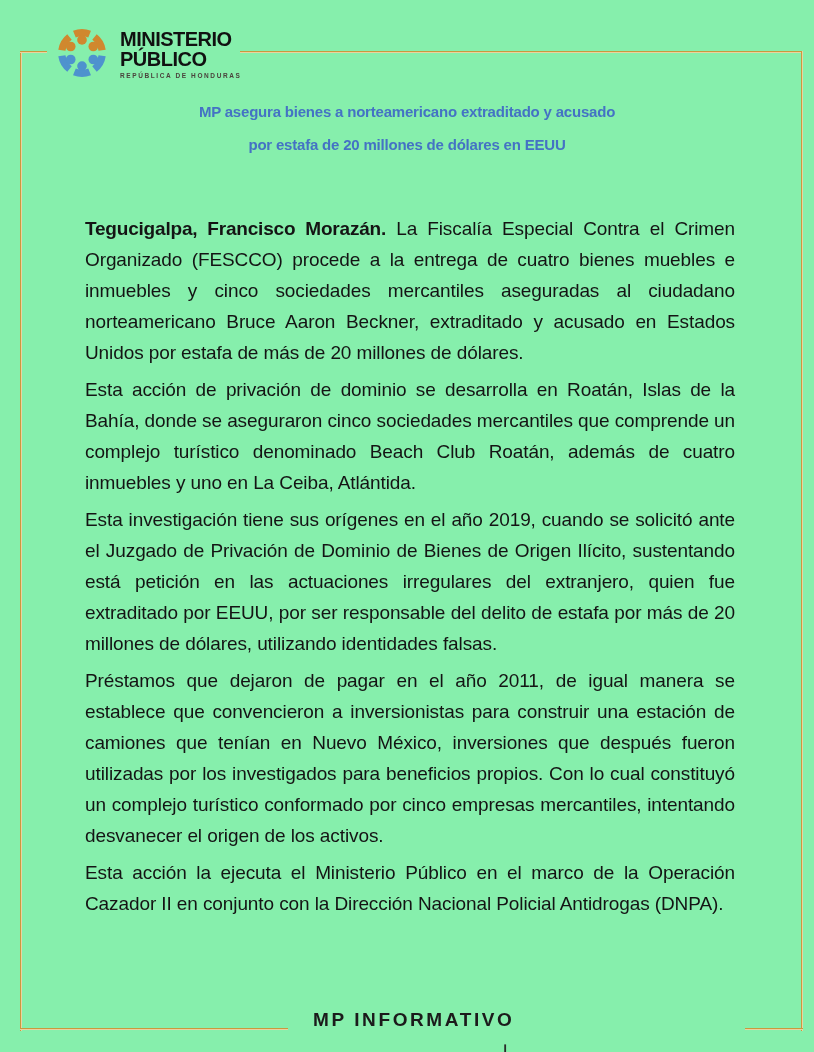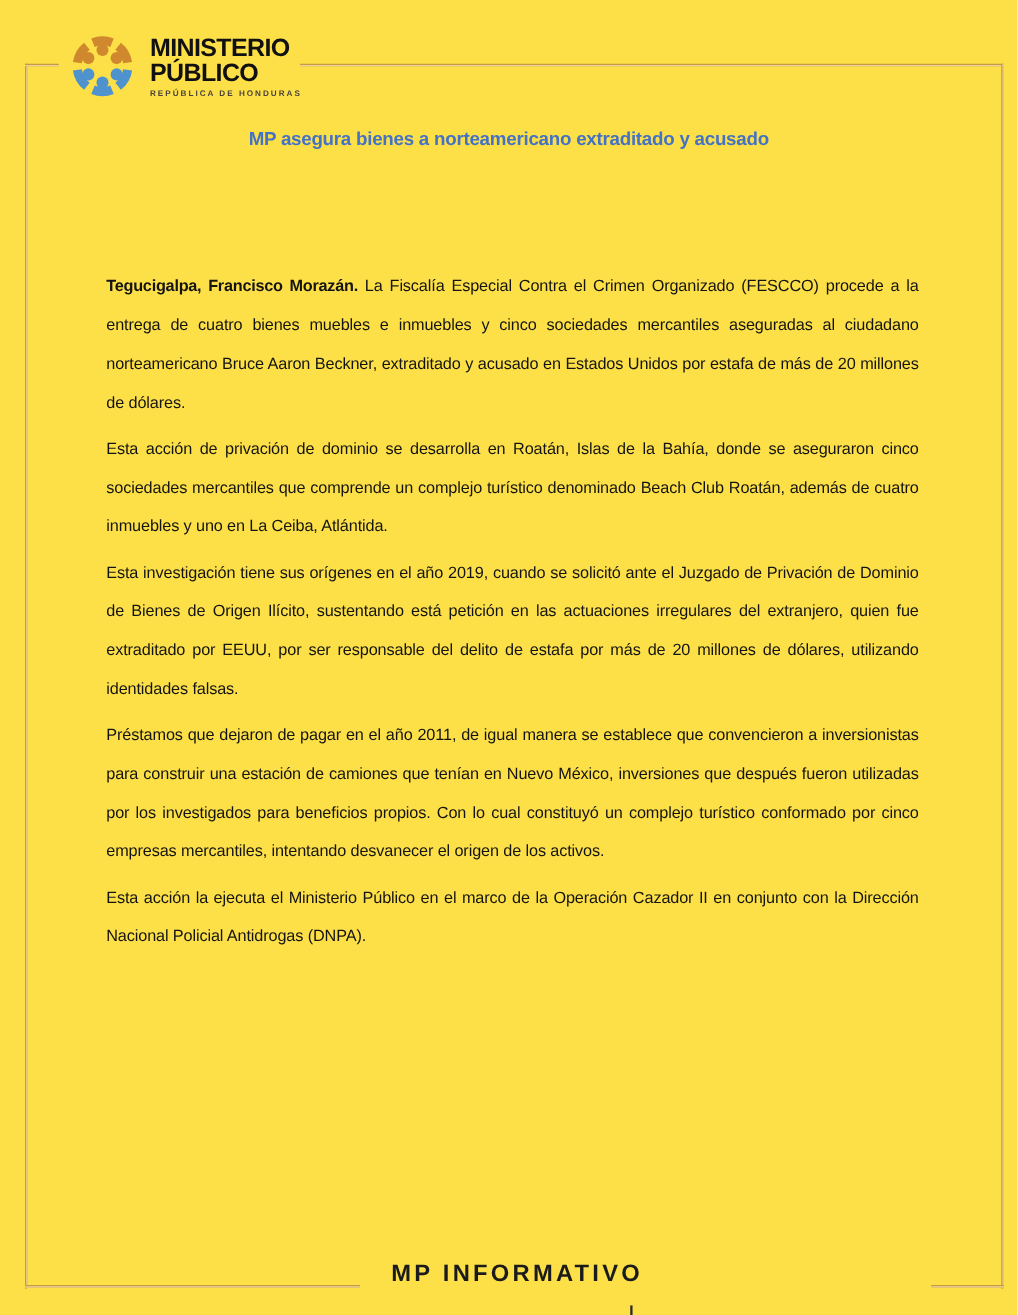--- a/index.html
+++ b/index.html
@@ -8,21 +8,21 @@
     --title-blue:#4472C4;
     --logo-orange:#D0882E;
     --logo-blue:#4E92CE;
     --text:#141414;
   }
   *{margin:0;padding:0;box-sizing:border-box;}
   html,body{background:#fff;}
   .page{
     position:relative;
     width:814px;height:1052px;
-    background:#fde047;
+    background:#86efac;
     font-family:"Liberation Sans", sans-serif;
     overflow:hidden;
   }
   
   .frame{position:absolute;background:var(--gold);}
   .frame.h{height:2px;border-bottom:1px solid var(--gold-light);}
   .frame.v{width:2px;border-right:1px solid var(--gold-light);}
   .f-left{left:20px;top:51px;height:980px;}
   .f-top-stub{left:20px;top:51px;width:27px;}
   .f-top{left:240px;top:51px;width:563px;}
@@ -46,21 +46,21 @@
     position:absolute;left:82px;top:95px;width:650px;
     text-align:center;color:var(--title-blue);
     font-size:15px;font-weight:bold;line-height:33px;letter-spacing:-0.2px;
   }
   .date{
     position:absolute;left:85px;top:177px;width:627px;
     text-align:right;font-size:12px;font-weight:bold;color:#1f1f1f;letter-spacing:0.1px;
   }
   .body{
     position:absolute;left:85px;top:213px;width:650px;
-    font-size:13px;line-height:31px;letter-spacing:-0.1px;
+    font-size:19px;line-height:31px;letter-spacing:-0.1px;
     text-align:justify;color:var(--text);
   }
   .body p{margin:0 0 6px 0;}
   .body b{letter-spacing:-0.2px;}
 
   
   .footer{
     position:absolute;left:313px;top:1009px;
     display:flex;align-items:flex-end;gap:15px;
     font-size:19px;font-weight:bold;letter-spacing:2.6px;color:#1b1b1b;
@@ -100,20 +100,21 @@
     </svg>
     <div class="logo-text">
       <div class="logo-name">MINISTERIO</div>
       <div class="logo-name">PÚBLICO</div>
       <div class="logo-sub">REPÚBLICA DE HONDURAS</div>
     </div>
   </header>
 
   <h1 class="title">
     <span style="display:block">MP asegura bienes a norteamericano extraditado y acusado</span>
+    <span style="display:block">por estafa de 20 millones de dólares en EEUU</span>
   </h1>
 
 
   <div class="body">
     <p><b>Tegucigalpa, Francisco Morazán.</b> <span>La Fiscalía Especial Contra el Crimen Organizado (FESCCO) procede a la entrega de cuatro bienes muebles e inmuebles y cinco sociedades mercantiles aseguradas al ciudadano norteamericano Bruce Aaron Beckner, extraditado y acusado en Estados Unidos por estafa de más de 20 millones de dólares.</span></p>
     <p><span>Esta acción de privación de dominio se desarrolla en Roatán, Islas de la Bahía, donde se aseguraron cinco sociedades mercantiles que comprende un complejo turístico denominado Beach Club Roatán, además de cuatro inmuebles y uno en La Ceiba, Atlántida.</span></p>
     <p><span>Esta investigación tiene sus orígenes en el año 2019, cuando se solicitó ante el Juzgado de Privación de Dominio de Bienes de Origen Ilícito, sustentando está petición en las actuaciones irregulares del extranjero, quien fue extraditado por EEUU, por ser responsable del delito de estafa por más de 20 millones de dólares, utilizando identidades falsas.</span></p>
     <p><span>Préstamos que dejaron de pagar en el año 2011, de igual manera se establece que convencieron a inversionistas para construir una estación de camiones que tenían en Nuevo México, inversiones que después fueron utilizadas por los investigados para beneficios propios. Con lo cual constituyó un complejo turístico conformado por cinco empresas mercantiles, intentando desvanecer el origen de los activos.</span></p>
     <p><span>Esta acción la ejecuta el Ministerio Público en el marco de la Operación Cazador II en conjunto con la Dirección Nacional Policial Antidrogas (DNPA).</span></p>
   </div>

